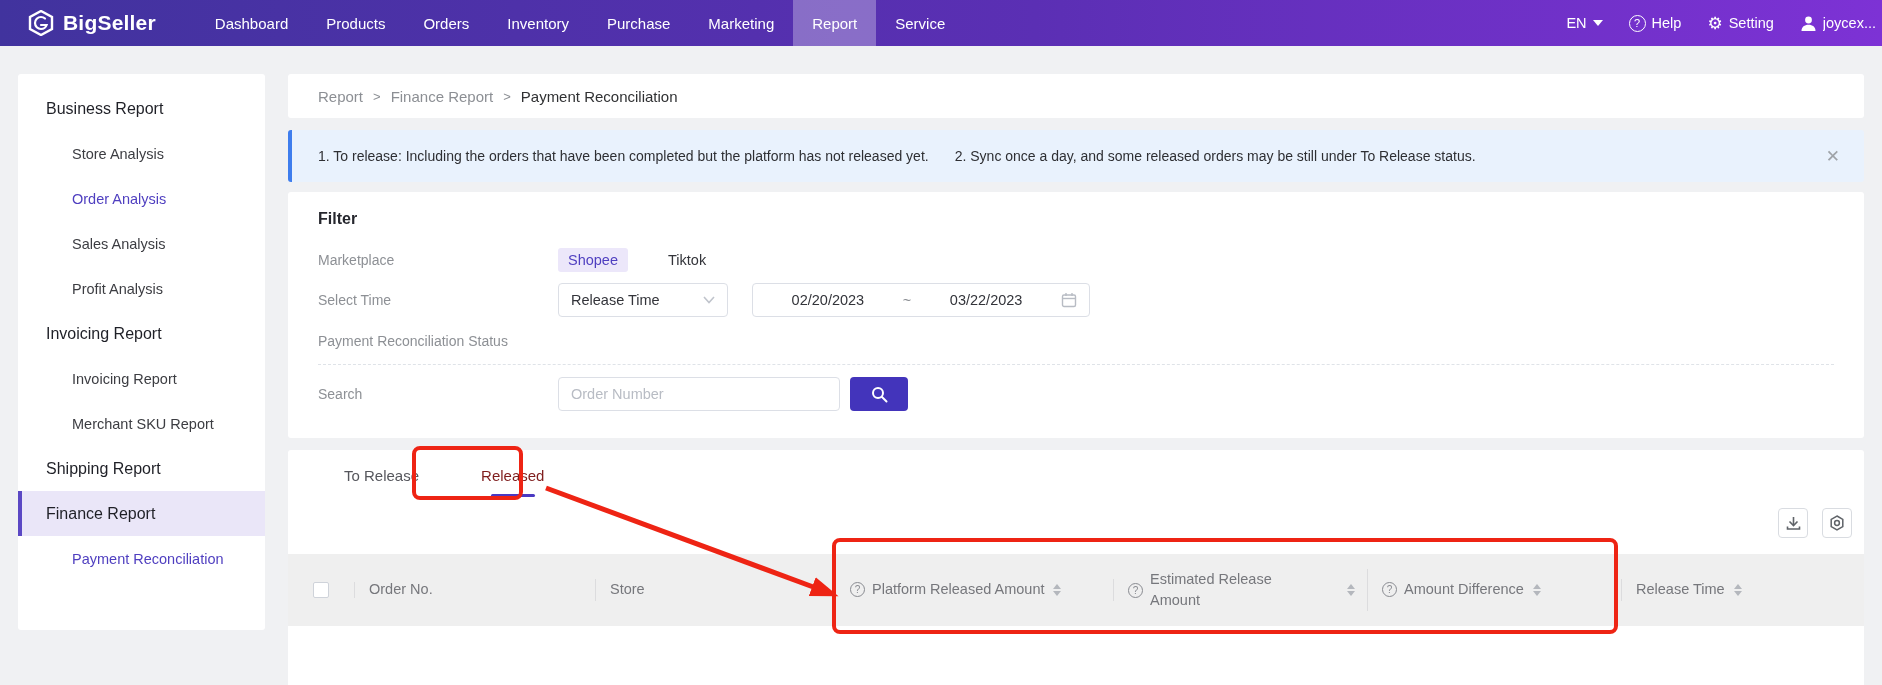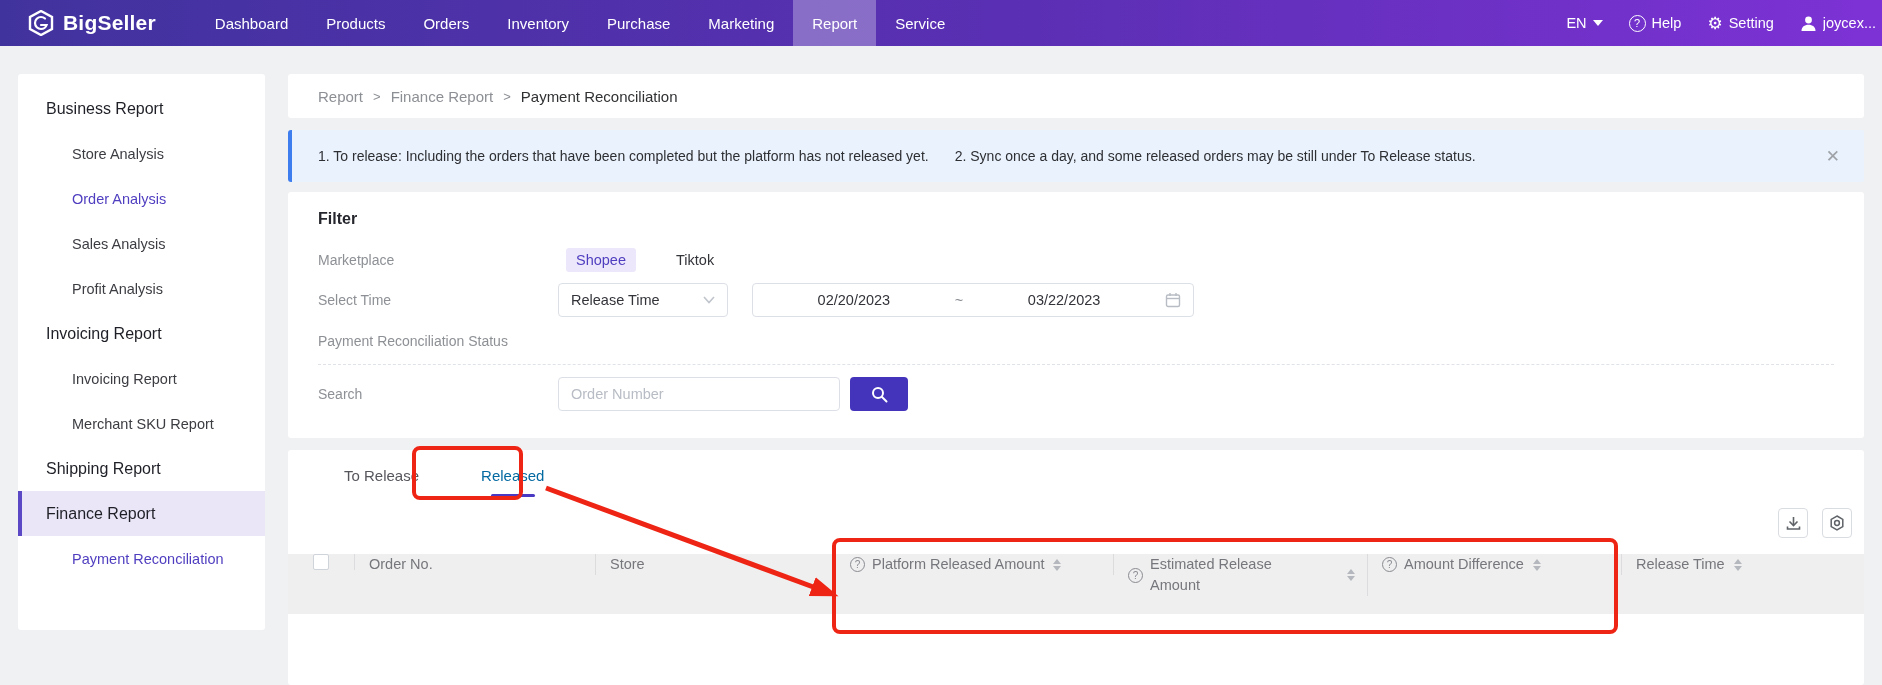--- a/index.html
+++ b/index.html
@@ -48,57 +48,57 @@
   .banner { top:130px; height:52px; background:#e9f2fd; border-left:4px solid #3e7ded;
     display:flex; align-items:center; padding:0 24px 0 26px; font-size:14px; color:#2e2f33; }
   .banner-t2 { margin-left:26px; }
   .banner-close { margin-left:auto; color:#9fa3a8; font-size:17px; cursor:pointer; }
 
   
   .filter-card { top:192px; height:246px; padding:18px 30px 0 30px; overflow:hidden; }
   .filter-title { font-size:16px; font-weight:bold; color:#26272e; margin-bottom:17px; }
   .f-row { display:flex; align-items:center; margin-bottom:9px; min-height:29px; }
   .f-label { width:240px; flex:none; font-size:14px; color:#8d9095; }
-  .opts { display:flex; align-items:center; gap:30px; font-size:14.5px; color:#33343a;margin-left:8px; }
+  .opts { display:flex; align-items:center; gap:30px; font-size:14.5px; color:#33343a; }
   .pill { padding:4px 10px; border-radius:3px; cursor:pointer; }
   .pill.selected { background:#ece7fa; color:#4f3fc0; }
   .select-box { width:170px; height:34px; border:1px solid #dcdfe6; border-radius:4px;
     display:flex; align-items:center; padding:0 12px; font-size:14.5px; color:#33343a;
     cursor:pointer; }
   .select-box .chev { margin-left:auto; }
-  .date-box { width:442px; height:34px; border:1px solid #dcdfe6; border-radius:4px;
+  .date-box { width:338px; height:34px; border:1px solid #dcdfe6; border-radius:4px;
     margin-left:24px; display:flex; align-items:center; font-size:14.5px; color:#33343a; }
   .date-part { flex:1; text-align:center; }
   .date-tilde { color:#8d9095; }
   .date-box svg { margin-right:12px; flex:none; }
   .dash-sep { border-top:1px dashed #dfe3e8; margin:8px 0 12px 0; }
   .search-input { width:282px; height:34px; border:1px solid #dcdfe6; border-radius:4px;
     padding:0 12px; font-size:14.5px; color:#c2410c; outline:none;
     font-family:"Liberation Sans", sans-serif; }
   .search-input::placeholder { color:#b8bcc4; }
   .search-btn { width:58px; height:34px; margin-left:10px; background:#4334bb;
     border:none; border-radius:4px; display:inline-flex; align-items:center;
     justify-content:center; cursor:pointer; }
 
   
   .table-card { top:450px; height:235px; }
   .tabs-row { display:flex; align-items:center; height:54px; padding-left:56px; gap:62px; }
   .tab { font-size:15px; color:#55565c; cursor:pointer; position:relative;
     padding-bottom:4px; }
-  .tab.active { color:#0369a1; }
+  .tab.active { color:#7f1d1d; }
   .tab.active .tab-underline { position:absolute; left:50%; transform:translateX(-50%);
     bottom:-9px; width:44px; height:3px; border-radius:2px; background:#4a39c2; }
   .toolbar { display:flex; justify-content:flex-end; gap:14px; padding:4px 12px 0 0;
     height:42px; }
   .icon-btn { width:30px; height:30px; background:#fff; border:1px solid #d9dce1;
     border-radius:4px; display:inline-flex; align-items:center; justify-content:center;
     cursor:pointer; }
 
-  .thead { display:flex; height:60px; background:#efefef; margin-top:8px;
-    align-items:flex-start; font-size:14.5px; color:#76777c; }
+  .thead { display:flex; height:72px; background:#efefef; margin-top:8px;
+    align-items:center; font-size:14.5px; color:#76777c; }
   .th { display:flex; align-items:center; padding:0 12px 0 14px;
     border-right:1px solid #dcdcde; }
   .th:last-child { border-right:none; }
   .th.c0 { width:67px; justify-content:center; padding:0; }
   .th.c1 { width:241px; } .th.c2 { width:240px; } .th.c3 { width:278px; }
   .th.c4 { width:254px; } .th.c5 { width:254px; } .th.c6 { flex:1; }
   .th .lbl { line-height:1.45; }
   .th.c4 .lbl { max-width:160px; }
   .th.c4 .sort { margin-left:auto; }
   .checkbox { width:16px; height:16px; background:#fff; border:1px solid #cfd3da;

